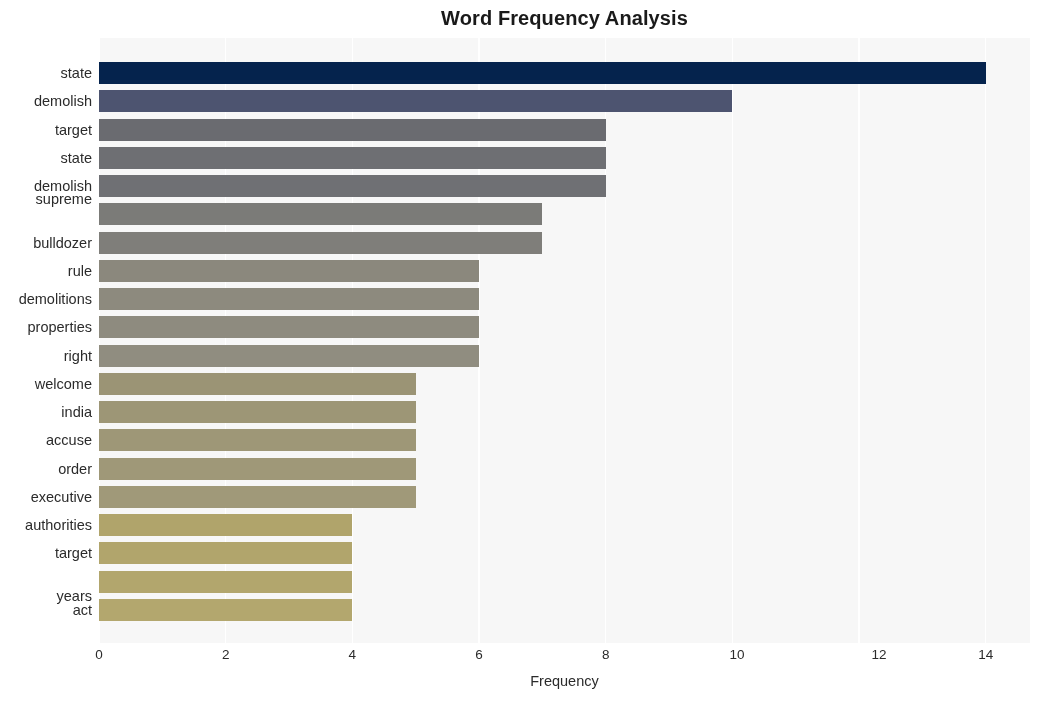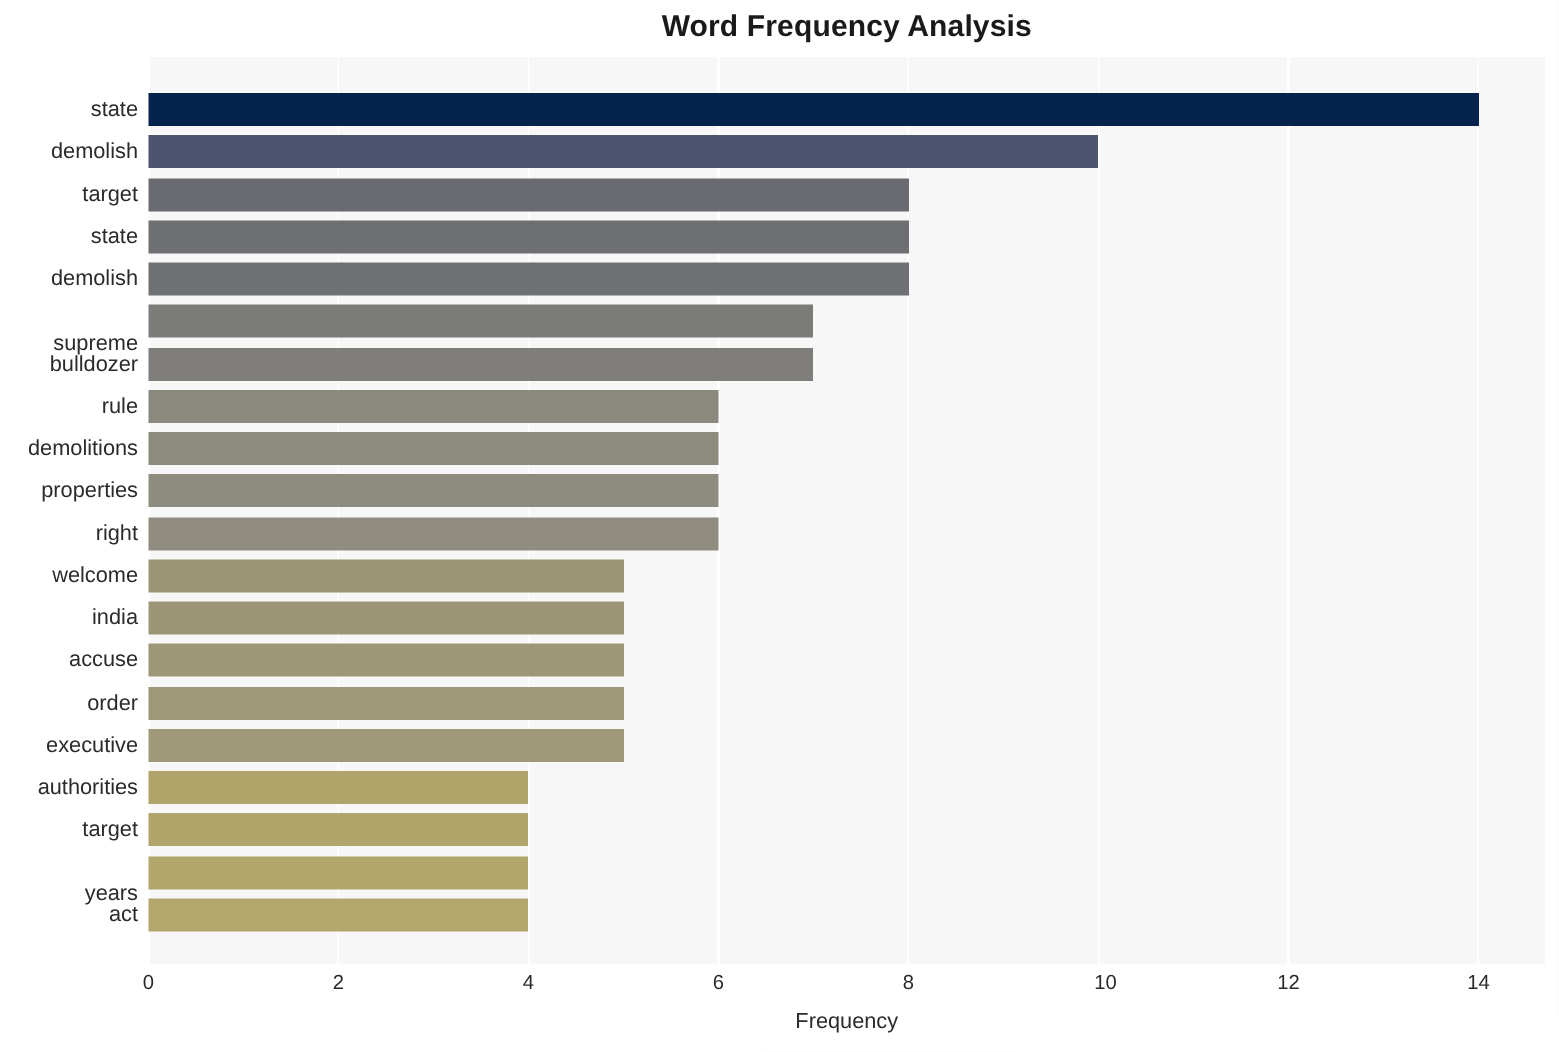--- a/index.html
+++ b/index.html
@@ -194,21 +194,21 @@
         </div>
       </div>
   </div>
 
   <div id="y-axis">
       <div class="ytick" style="top: 24px;">state</div>
       <div class="ytick" style="top: 52.25px;">demolish</div>
       <div class="ytick" style="top: 80.5px;">target</div>
       <div class="ytick" style="top: 108.75px;">state</div>
       <div class="ytick" style="top: 137px;">demolish</div>
-      <div class="ytick" style="top: 180px;">supreme</div>
+      <div class="ytick" style="top: 150px;">supreme</div>
       <div class="ytick" style="top: 193.5px;">bulldozer</div>
       <div class="ytick" style="top: 221.75px;">rule</div>
       <div class="ytick" style="top: 250px;">demolitions</div>
       <div class="ytick" style="top: 278.25px;">properties</div>
       <div class="ytick" style="top: 306.5px;">right</div>
       <div class="ytick" style="top: 334.75px;">welcome</div>
       <div class="ytick" style="top: 363px;">india</div>
       <div class="ytick" style="top: 391.25px;">accuse</div>
       <div class="ytick" style="top: 419.5px;">order</div>
       <div class="ytick" style="top: 447.75px; text-align: right;">executive</div>
@@ -218,19 +218,19 @@
       <div class="ytick" style="top: 560.75px;">act</div>
     </div>
 
   <div id="x-axis">
       <div class="xtick" style="left: 0px;">0</div>
       <div class="xtick" style="left: 126.667px;">2</div>
       <div class="xtick" style="left: 253.333px;">4</div>
       <div class="xtick" style="left: 380px;">6</div>
       <div class="xtick" style="left: 506.667px;">8</div>
       <div class="xtick" style="left: 638px;">10</div>
-      <div class="xtick" style="left: 760px;">12</div>
+      <div class="xtick" style="left: 780px;">12</div>
       <div class="xtick" style="left: 886.667px;">14</div>
     </div>
 
   <div id="x-axis-label">Frequency</div>
 
 </div>
 
 </body></html>

